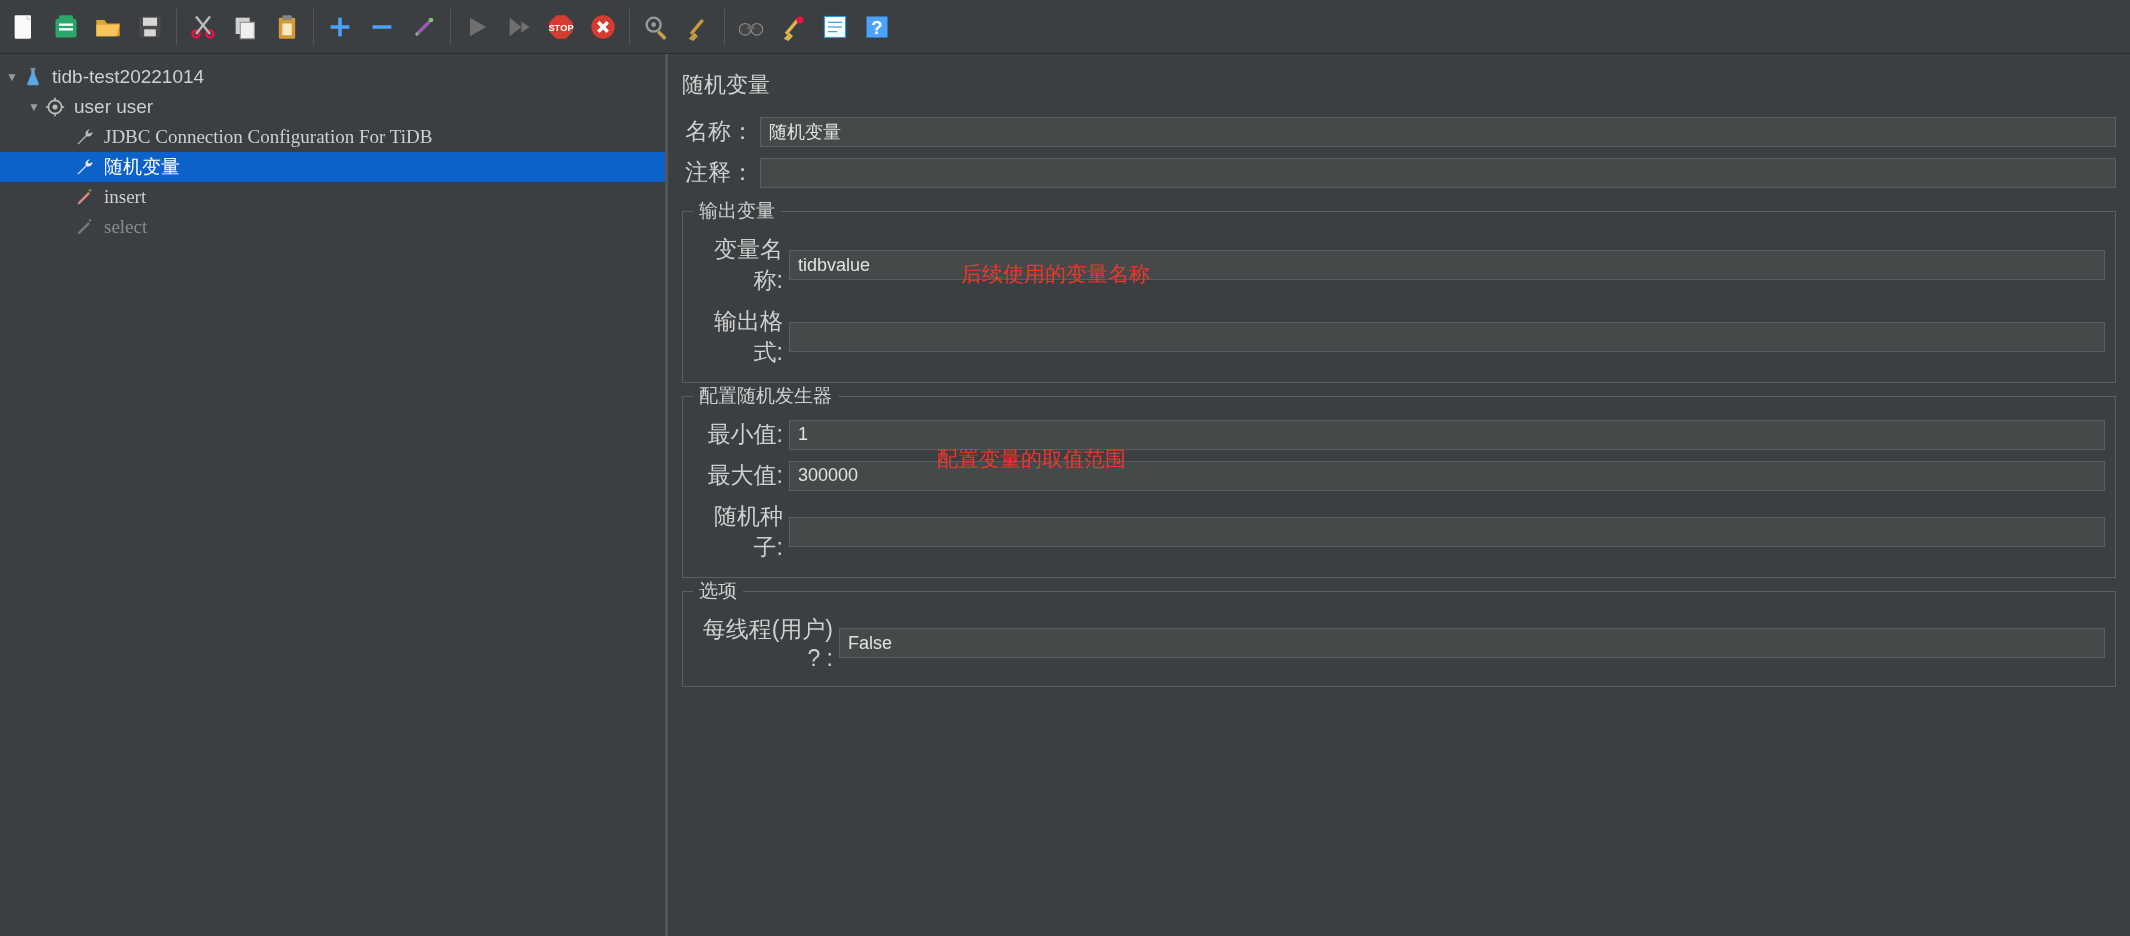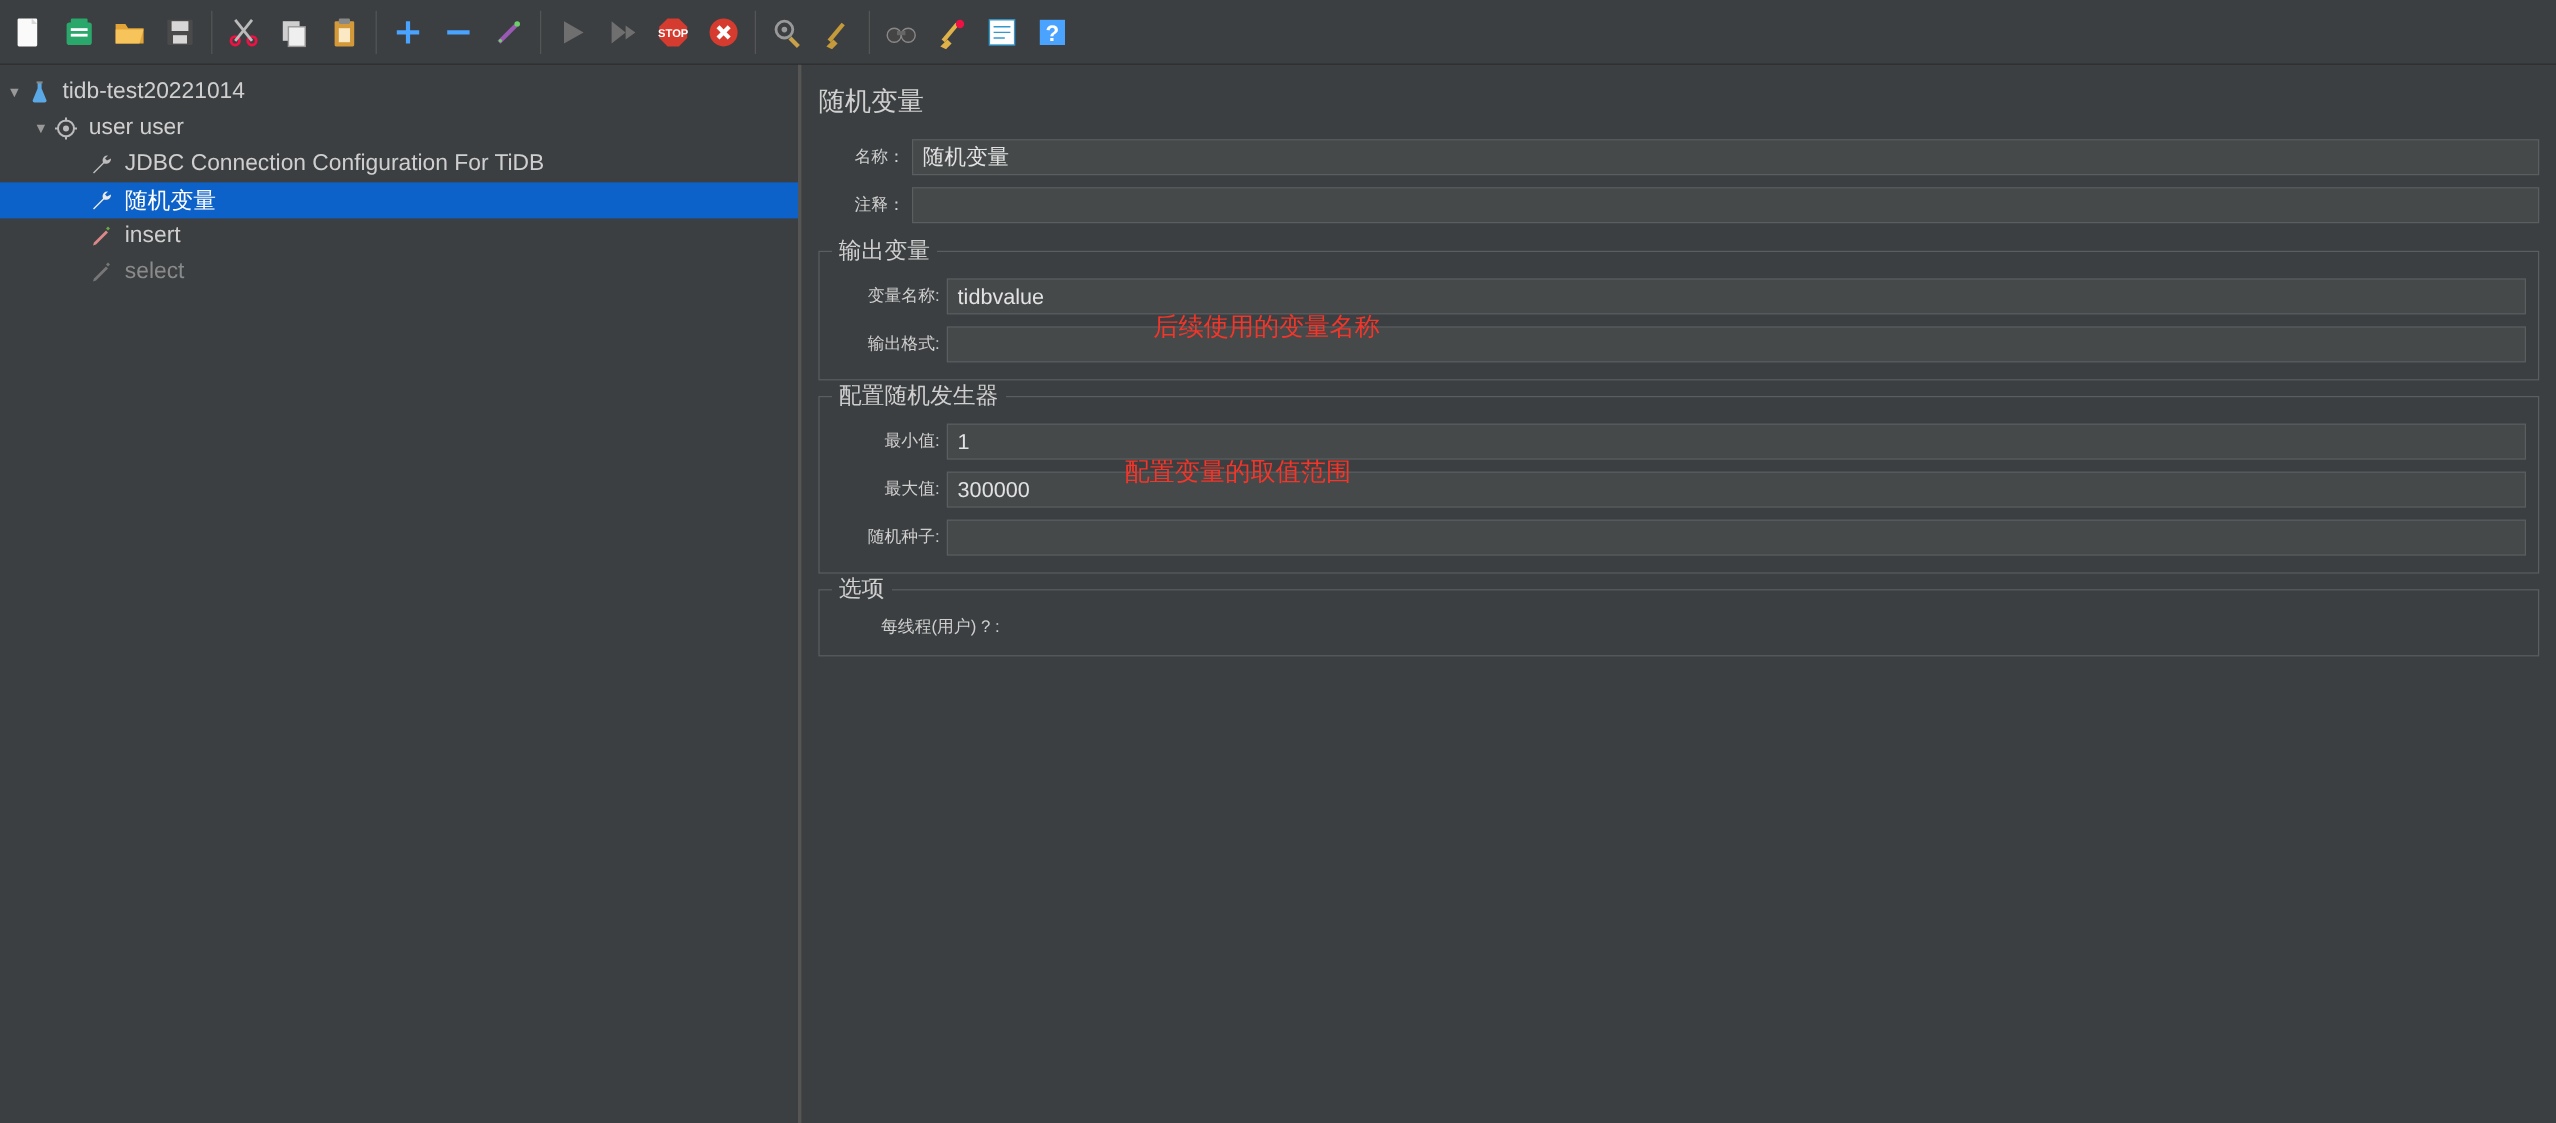--- a/index.html
+++ b/index.html
@@ -15,27 +15,27 @@
     .workspace { display:flex; height:calc(100% - 54px); }
     .tree      { width:668px; background:#3c3f41; border-right:3px solid #555; overflow:auto; padding-top:8px; }
     .panel     { flex:1; background:#3c3f41; padding:10px 14px 0 14px; overflow:auto; }
 
     
     .node  { display:flex; align-items:center; height:30px; font-size:19px; color:#cfcfcf; cursor:pointer; white-space:nowrap; }
     .node.selected { background:#0d62c9; color:#fff; }
     .node .arrow   { width:16px; height:16px; display:inline-flex; align-items:center; justify-content:center; color:#999; font-size:12px; margin-right:2px; }
     .node .ico     { width:22px; height:22px; display:inline-flex; align-items:center; justify-content:center; margin-right:8px; }
     .node .ico svg { width:20px;height:20px; }
-    .indent0{padding-left:4px;} .indent1{padding-left:26px;} .indent2{padding-left:74px;}
+    .indent0{padding-left:4px;} .indent1{padding-left:26px;} .indent2{padding-left:74px;font-family:Liberation Serif, serif;}
     .dim{color:#8a8a8a;}
 
     
     .panel-title { font-size:22px; color:#d0d0d0; margin:6px 0 16px 0; }
     .row   { display:flex; align-items:center; margin-bottom:10px; }
-    .row .lab { width:72px; text-align:right; color:#cfcfcf; font-size:14px; margin-right:6px; }
+    .row .lab { width:72px; text-align:right; color:#cfcfcf; font-size:23px; margin-right:6px; }
     .row .input { flex:1; height:30px; background:#45494a; border:1px solid #5a5e60; color:#e2e2e2; padding:0 8px; font-size:18px; outline:none; }
     fieldset{ border:1px solid #5a5e60; padding:10px 10px 4px 10px; position:relative; }
     fieldset legend{ padding:0 6px; color:#cfcfcf; font-size:19px; }
     fieldset .row .lab{ width:90px; }
     .row.opts .lab{ width:140px; }
 
     .red-annot{ position:absolute; color:#f4352a; font-size:21px; pointer-events:none; font-weight:500; }
     .annot1{ left:278px; top:36px; }
     .annot2{ left:254px; top:36px; }
   </style>
@@ -289,16 +289,17 @@
       <div class="row">
         <div class="lab">随机种子:</div>
         <input class="input" value="" style="">
       </div>
     </fieldset>
 
     <fieldset>
       <legend>选项</legend>
       <div class="row opts">
         <div class="lab">每线程(用户) ? :</div>
+        <input class="input" value="False" style="">
       </div>
     </fieldset>
   </div>
 </div>
 
 </body></html>

